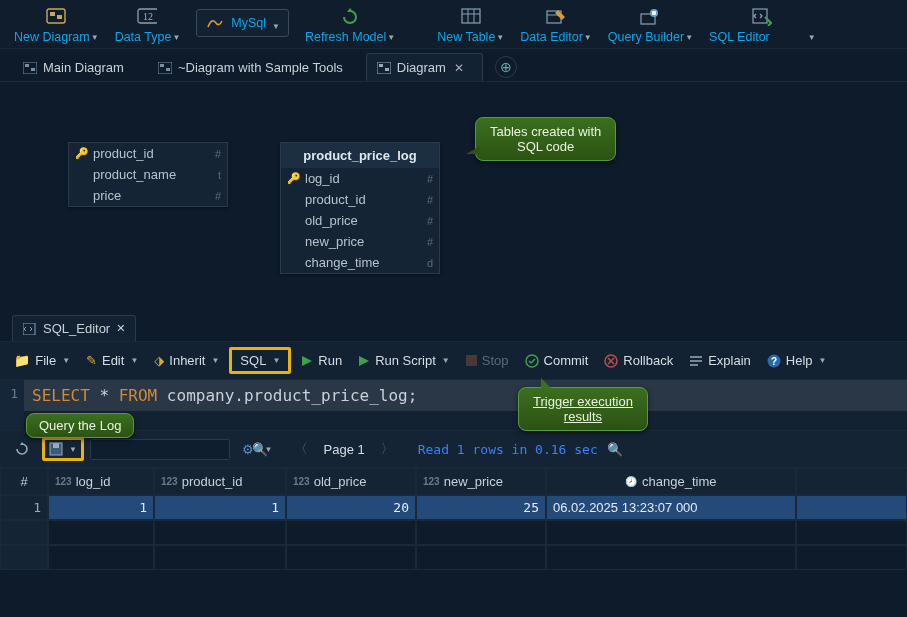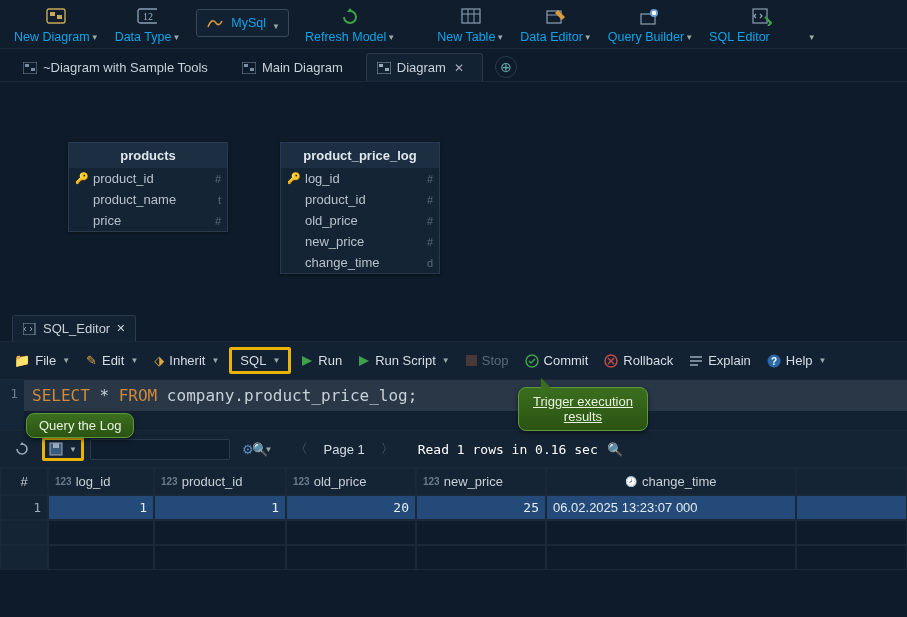--- a/index.html
+++ b/index.html
@@ -50,21 +50,21 @@
   
   .code-wrap{display:flex;background:#132233;height:50px;position:relative;}
   .gutter{width:24px;background:#142638;color:#6a7a8a;text-align:right;padding:6px 6px 0 0;font-family:Consolas,monospace;font-size:13px;}
   .code{flex:1;padding:6px 8px;font-family:Consolas,monospace;font-size:16px;background:#2a3747;color:#c8d0d8;height:22px;}
   .kw{color:#d08a3a;}
   
   
   .res-bar{display:flex;align-items:center;gap:6px;padding:6px 8px;background:#142434;border-top:1px solid #1a2838;border-bottom:1px solid #1a2838;}
   .search-box{display:flex;align-items:center;width:140px;border:1px solid #2a3a4a;background:#0f1e2e;padding:2px 6px;border-radius:2px;}
   .search-box input{flex:1;background:transparent;border:none;color:#c8d0d8;outline:none;font-size:12px;}
-  .res-info{color:#ffffff;font-family:Consolas,monospace;font-size:13px;margin-left:18px;}
+  .res-info{color:#3b82f6;font-family:Consolas,monospace;font-size:13px;margin-left:18px;}
   .res-page{color:#d5dde4;margin:0 10px;}
   
   
   .grid{display:flex;flex-direction:column;background:#0d1b2a;}
   .grid-head,.grid-row{display:flex;}
   .grid-head .cell{background:#142434;border:1px solid #1a2838;padding:5px 6px;display:flex;align-items:center;gap:4px;color:#c8d0d8;}
   .grid-row .cell{border:1px solid #1a2838;padding:4px 6px;}
   .grid-row.sel{background:#234a78;}
   .grid-row.sel .cell{color:#e4ecf4;}
   .grid-row.idx .cell:first-child{background:#142434;color:#9ab;text-align:right;}
@@ -206,49 +206,48 @@
 
 <div class="dtabs">
   <div class="dtab">
     <span>
         <svg width="14" height="12">
           <rect x="0" y="0" width="14" height="12" fill="none" stroke="#7a8fa4"></rect>
           <rect x="2" y="2" width="4" height="3" fill="#7a8fa4"></rect>
           <rect x="8" y="6" width="4" height="3" fill="#7a8fa4"></rect>
         </svg>
       </span>
-    <span>~Diagram with Sample Tools</span>
+    <span>Main Diagram</span>
   </div>
   <div class="dtab">
     <span>
         <svg width="14" height="12">
           <rect x="0" y="0" width="14" height="12" fill="none" stroke="#7a8fa4"></rect>
           <rect x="2" y="2" width="4" height="3" fill="#7a8fa4"></rect>
           <rect x="8" y="6" width="4" height="3" fill="#7a8fa4"></rect>
         </svg>
       </span>
-    <span>Main Diagram</span>
+    <span>~Diagram with Sample Tools</span>
   </div>
   <div class="dtab active">
     <span>
         <svg width="14" height="12">
           <rect x="0" y="0" width="14" height="12" fill="none" stroke="#9ab"></rect>
           <rect x="2" y="2" width="4" height="3" fill="#9ab"></rect>
           <rect x="8" y="6" width="4" height="3" fill="#9ab"></rect>
         </svg>
       </span>
     <span>Diagram</span>
     <span class="close">✕</span>
   </div>
   <div class="dtab-add">⊕</div>
 </div>
 
 <div class="canvas">
   <div class="entity" style="left:68px;top:60px;">
-    <div class="entity-head">products</div>
     <div class="entity-row">
         <span class="key">🔑</span>
         <span class="col">product_id</span>
         <span class="type">#</span>
       </div>
     <div class="entity-row">
         <span class="key"></span>
         <span class="col">product_name</span>
         <span class="type">t</span>
       </div>
@@ -279,20 +278,22 @@
         <span class="key"></span>
         <span class="col">new_price</span>
         <span class="type">#</span>
       </div>
     <div class="entity-row">
         <span class="key"></span>
         <span class="col">change_time</span>
         <span class="type">d</span>
       </div>
   </div>
+  <div class="callout tail-bl" style="left:475px;top:35px;white-space:pre;">Tables created with
+SQL code</div>
 </div>
 
 <div class="sql-tabs">
   <div class="sql-tab">
     <span>
         <svg width="14" height="12">
           <rect x="0" y="0" width="12" height="12" fill="none" stroke="#8aa0b4"></rect>
           <path d="M3 4 L1 6 L3 8 M7 4 L9 6 L7 8" fill="none" stroke="#8aa0b4"></path>
         </svg>
       </span>

